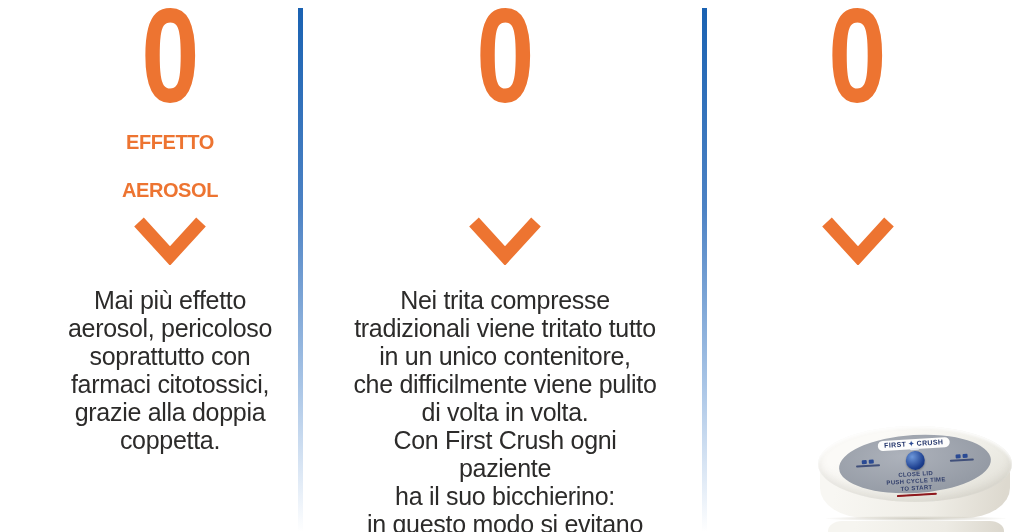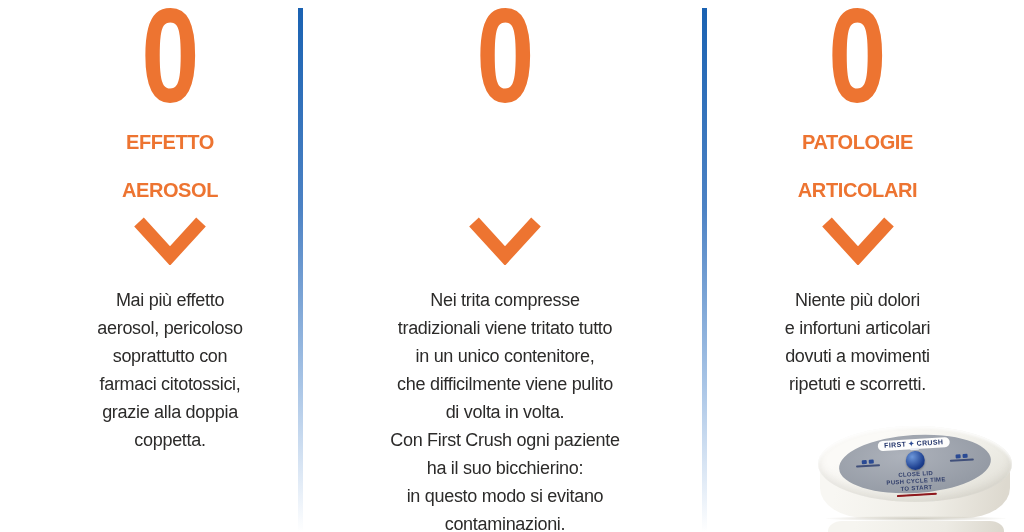--- a/index.html
+++ b/index.html
@@ -46,21 +46,21 @@
   .chevron-wrap {
     position:absolute; top:215px; left:0; right:0;
     display:flex; justify-content:center;
   }
   .chevron-wrap svg polyline {
     fill:none; stroke:var(--orange); stroke-width:13;
     stroke-linecap:butt; stroke-linejoin:miter;
   }
   .body-text {
     position:absolute; top:286px; left:0; right:0;
-    font-size:18px; line-height:28px; letter-spacing:-0.3px;
+    font-size:25px; line-height:28px; letter-spacing:-0.3px;
     color:var(--body-text);
     white-space:pre-line;
   }
 
   
   .device { position:absolute; left:818px; top:424px; width:196px; height:130px; }
   .lid-wall {
     position:absolute; left:2px; top:36px; width:190px; height:58px;
     background:linear-gradient(100deg,#f8f7f3 10%,#efede6 60%,#ddd9cf 95%);
     border-radius:0 0 46px 46px / 0 0 30px 30px;
@@ -170,31 +170,25 @@
 Con First Crush ogni paziente
 ha il suo bicchierino:
 in questo modo si evitano
 contaminazioni.</p>
   </section>
 
   <section class="col c3">
     <div class="zero-wrap">
       <span class="zero">0</span>
     </div>
-    <h2 class="title">PATOLOGIE
-ARTICOLARI</h2>
     <div class="chevron-wrap">
       <svg width="76" height="50" viewBox="0 0 76 50">
         <polyline points="7,7 38,41 69,7"></polyline>
       </svg>
     </div>
-    <p class="body-text">Niente più dolori
-e infortuni articolari
-dovuti a movimenti
-ripetuti e scorretti.</p>
   </section>
 
   <div class="device">
     <div class="lid-wall"></div>
     <div class="seam"></div>
     <div class="base"></div>
     <div class="lid-top">
       <div class="panel">
         <div class="brand">
           <span>FIRST</span>

